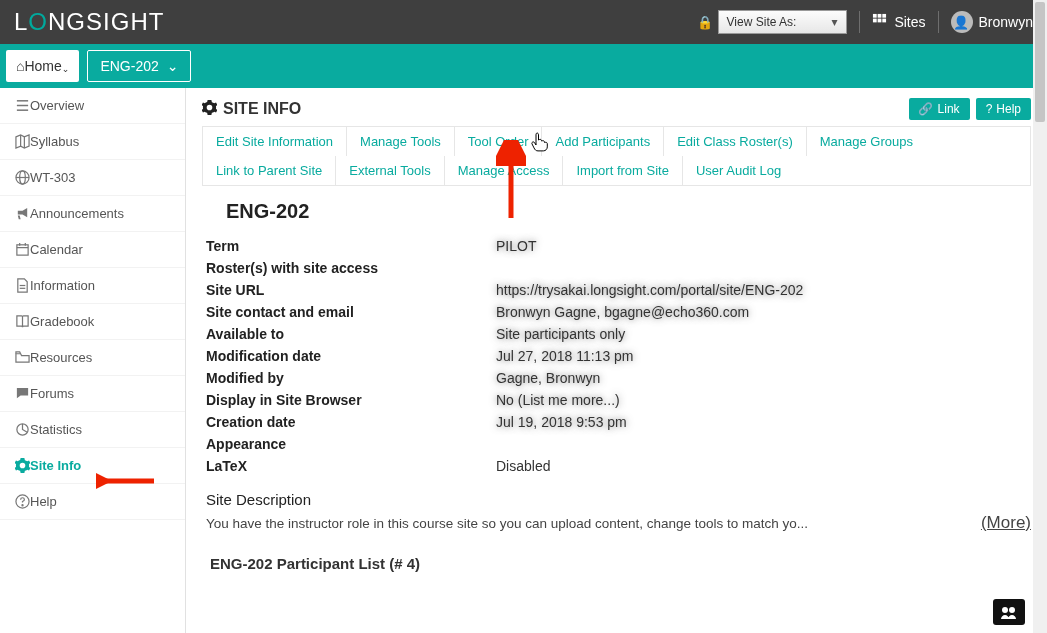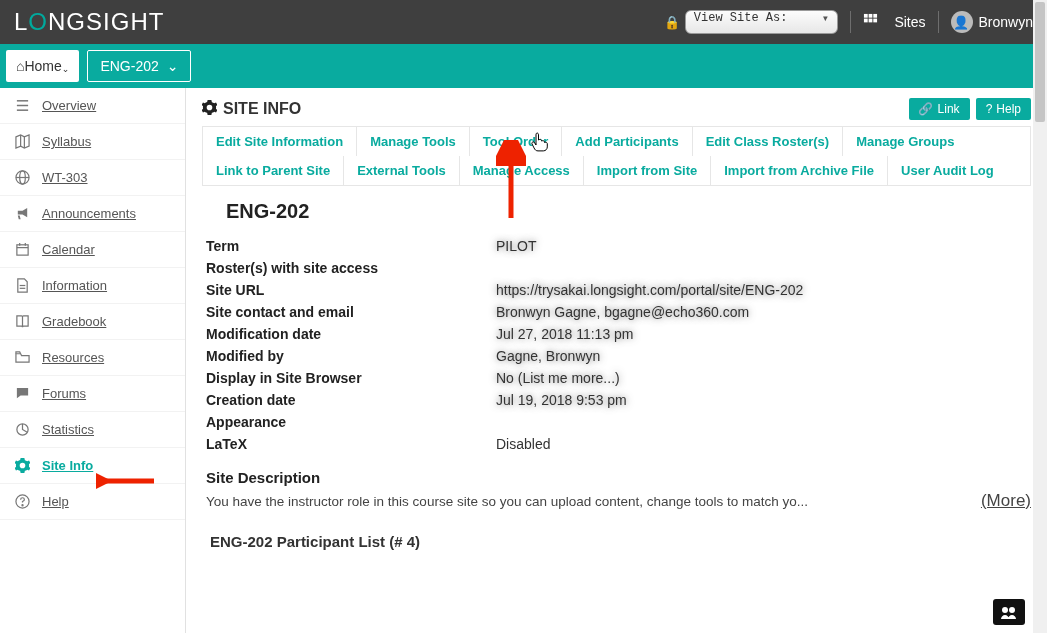--- a/index.html
+++ b/index.html
@@ -6,62 +6,62 @@
   body { font-family: Arial, Helvetica, sans-serif; font-size: 13px; color: #333; background: #fff; overflow: hidden; }
   .app { width: 1047px; height: 633px; position: relative; display: flex; flex-direction: column; }
 
   
   .topbar { height: 44px; background: #3f3f3f; display: flex; align-items: center; padding: 0 14px; color: #fff; }
   .logo-text { font-size: 24px; letter-spacing: 1px; font-weight: 500; font-family: Arial, sans-serif; }
   .logo-text .l1 { color: #00a99d; }
   .topbar-right { margin-left: auto; display: flex; align-items: center; gap: 12px; }
   .viewas-wrap { display: flex; align-items: center; gap: 4px; }
   .lock-icon { font-size: 13px; }
-  .viewas { height: 24px; border: 1px solid #999; background: linear-gradient(#fcfcfc,#e7e7e7); color: #333; font-size: 12px; display: flex; padding: 0 4px 0 8px; border-radius: 6px; font-family: Liberation Mono, monospace; }
+  .viewas { height: 24px; border: 1px solid #999; background: linear-gradient(#fcfcfc,#e7e7e7); color: #333; font-size: 12px; display: flex; align-items: center; padding: 0 4px 0 8px; border-radius: 0; }
   .viewas .caret { background: #fff0; border: none; width: 16px; text-align: center; color: #555; margin-left: 30px; }
   .vsep { width: 1px; height: 22px; background: #6e6e6e; }
-  .sites-btn { display: flex; align-items: center; gap: 16px; cursor: pointer; font-size: 14px; }
+  .sites-btn { display: flex; align-items: center; gap: 7px; cursor: pointer; font-size: 14px; }
   .user-btn { display: flex; align-items: center; gap: 6px; cursor: pointer; font-size: 14px; }
   .avatar { width: 22px; height: 22px; border-radius: 50%; background: #bbb; display: inline-flex; align-items: center; justify-content: center; color: #fff; font-size: 13px; }
 
   
   .navbar { height: 44px; background: #09ab9f; display: flex; align-items: center; padding-left: 6px; }
   .home-btn { height: 32px; background: #fff; color: #333; display: flex; align-items: center; padding: 0 10px; gap: 0; font-size: 14px; cursor: pointer; border-radius: 2px; }
   .home-btn .sm-caret { font-size: 9px; margin-top: 6px; }
   .course-btn { height: 32px; margin-left: 8px; border: 1px solid #fff; color: #fff; display: flex; align-items: center; padding: 0 12px; gap: 8px; font-size: 14px; cursor: pointer; border-radius: 2px; }
 
   
   .main { flex: 1; display: flex; min-height: 0; }
 
   
   .sidebar { width: 186px; border-right: 1px solid #e1e1e1; background: #fff; overflow-y: auto; }
-  .side-item { display: flex; align-items: center; gap: 12px; height: 36px; padding: 0 14px; color: #555; cursor: pointer; border-bottom: 1px solid #f2f2f2; font-size: 13px; text-decoration: underline; }
+  .side-item { display: flex; align-items: center; height: 36px; padding: 0 14px; color: #555; cursor: pointer; border-bottom: 1px solid #f2f2f2; font-size: 13px; }
   .side-item .icn { width: 16px; color: #777; display: inline-flex; justify-content: center; }
   .side-item.active { color: #09ab9f; font-weight: 600; }
   .side-item.active .icn { color: #09ab9f; }
 
   
   .content { flex: 1; overflow-y: auto; padding: 10px 16px; position: relative; }
   .tool-heading { display: flex; align-items: center; margin-bottom: 6px; }
   .tool-heading h2 { font-size: 16px; font-weight: bold; display: flex; align-items: center; gap: 6px; }
   .tool-heading-right { margin-left: auto; display: flex; gap: 6px; }
   .btn-teal { background: #09ab9f; color: #fff; padding: 4px 10px; font-size: 12px; border-radius: 2px; display: inline-flex; align-items: center; gap: 4px; cursor: pointer; }
 
-  .tabs { border: 1px solid #e6e6e6; border-left: none; display: flex; flex-wrap: wrap; font-weight: bold; }
+  .tabs { border: 1px solid #e6e6e6; border-left: none; display: flex; flex-wrap: wrap; }
   .tab { color: #09ab9f; padding: 7px 13px; border-left: 1px solid #e6e6e6; font-size: 13px; cursor: pointer; white-space: nowrap; }
 
   .site-title { font-size: 20px; font-weight: bold; margin: 14px 0 12px 24px; color: #222; }
 
   .info-table { width: 100%; }
   .info-row { display: flex; padding: 3px 0 3px 4px; }
   .info-row .label { width: 290px; font-weight: bold; font-size: 14px; color: #222; }
   .info-row .value { font-size: 14px; color: #333; }
   .blurred { color: transparent; text-shadow: 0 0 7px rgba(80,80,80,0.8); user-select: none; }
 
-  .section-heading { font-weight: bold; font-size: 15px; margin: 14px 0 8px 4px; color: #222; }
+  .section-heading { font-weight: normal; font-size: 15px; margin: 14px 0 8px 4px; color: #222; }
   .desc-text { font-size: 13.5px; color: #444; padding-left: 4px; }
   .more-link { float: right; color: #444; text-decoration: underline; cursor: pointer; margin-top: -18px; font-size: 17px; }
 
   .participant-heading { font-weight: bold; font-size: 15px; margin-top: 24px; padding-left: 8px; }
 
   
   .scrollbar { position: absolute; right: 0; top: 0; width: 14px; height: 100%; background: #f0f0f0; }
   .scrollbar-thumb { position: absolute; right: 2px; top: 2px; width: 10px; height: 120px; background: #c5c5c5; border-radius: 2px; }
 
   
@@ -267,41 +267,44 @@
           <span class="tab">Edit Site Information</span>
           <span class="tab">Manage Tools</span>
           <span class="tab">Tool Order</span>
           <span class="tab">Add Participants</span>
           <span class="tab">Edit Class Roster(s)</span>
           <span class="tab">Manage Groups</span>
           <span class="tab">Link to Parent Site</span>
           <span class="tab">External Tools</span>
           <span class="tab">Manage Access</span>
           <span class="tab">Import from Site</span>
-          <span class="tab">Import from Archive File</span>
           <span class="tab">User Audit Log</span>
         </div>
 
       <div class="site-title">ENG-202</div>
 
       <div class="info-table" id="info-table">
           <div class="info-row">
             <div class="label">Term</div>
             <div class="value blurred">PILOT</div>
           </div>
           <div class="info-row">
             <div class="label">Roster(s) with site access</div>
           </div>
           <div class="info-row">
             <div class="label">Site URL</div>
             <div class="value blurred">https://trysakai.longsight.com/portal/site/ENG-202</div>
           </div>
           <div class="info-row">
             <div class="label">Site contact and email</div>
             <div class="value blurred">Bronwyn Gagne, bgagne@echo360.com</div>
+          </div>
+          <div class="info-row">
+            <div class="label">Available to</div>
+            <div class="value blurred">Site participants only</div>
           </div>
           <div class="info-row">
             <div class="label">Modification date</div>
             <div class="value blurred">Jul 27, 2018 11:13 pm</div>
           </div>
           <div class="info-row">
             <div class="label">Modified by</div>
             <div class="value blurred">Gagne, Bronwyn</div>
           </div>
           <div class="info-row">

